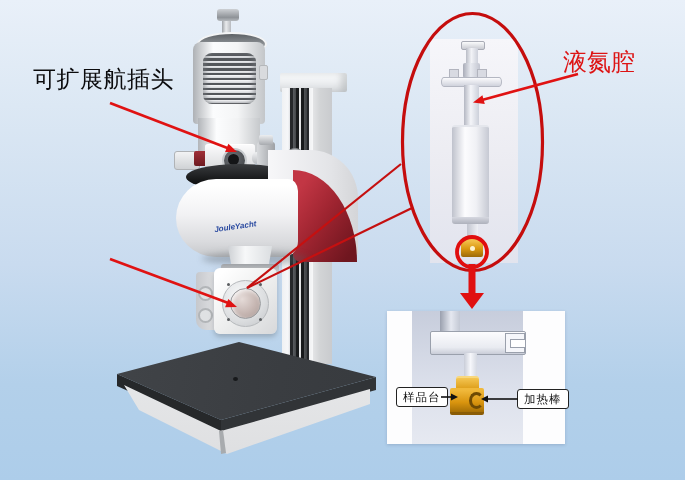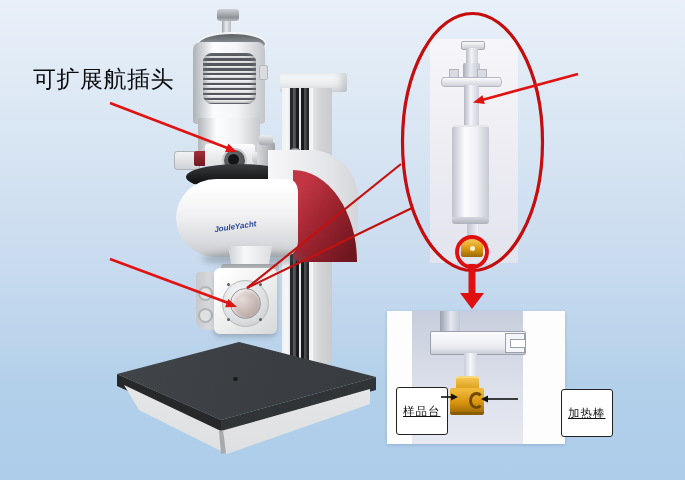--- a/index.html
+++ b/index.html
@@ -137,24 +137,24 @@
     background:linear-gradient(180deg,#fcfcfe,#e9ebf1 70%,#c9cdd8);}
   .notch-piece{left:505px;top:333px;width:18px;height:18px;border:1px solid #9aa0ac;background:#f5f6fa;}
   .notch-slot{left:510px;top:339px;width:14px;height:7px;border:1px solid #9aa0ac;border-right:none;background:#fff;}
   .rod3{left:464px;top:353px;width:13px;height:25px;
     background:linear-gradient(90deg,#c9cdd8,#f6f7fb 50%,#d5d9e2);}
   .gold-neck{left:456px;top:376px;width:23px;height:13px;border-radius:3px;border-top:2px solid #f8d87e;
     background:linear-gradient(180deg,#f4c552,#d9970f);}
   .gold-body{left:450px;top:388px;width:34px;height:24px;border-radius:2px;border-bottom:3px solid #8a5c06;
     background:linear-gradient(180deg,#f0b83a 10%,#d9940e 60%,#a56f06 100%);}
   .c-mark{left:469px;top:392px;width:9px;height:11px;border:3px solid #6e4a04;border-right-color:transparent;border-radius:50%;}
-  .callout-box{padding:16px 6px;background:#fff;border:1.5px solid #222;border-radius:3px;
-    font-size:11.5px;line-height:14px;color:#111;letter-spacing:1px;white-space:nowrap;text-decoration:underline;}
+  .callout-box{padding:2px 6px;background:#fff;border:1.5px solid #222;border-radius:3px;
+    font-size:11.5px;line-height:14px;color:#111;letter-spacing:1px;white-space:nowrap;}
   .sample-box{left:396px;top:387px;}
-  .heater-box{left:517px;top:389px;margin-left:44px;}
+  .heater-box{left:517px;top:389px;}
 
   
   .lbl{color:#0b0b0d;white-space:nowrap;}
   .lbl-plug{left:33px;top:64px;font-size:23px;letter-spacing:.5px;}
   .lbl-window{left:58px;top:224px;font-size:26px;letter-spacing:2px;}
   .lbl-ln2{left:563px;top:46px;font-size:24px;color:#dd1414;}
   .watermark{right:3px;top:452px;font-family:"DejaVu Sans Mono","Liberation Mono",monospace;
     font-size:15px;font-weight:bold;color:#ffffff;letter-spacing:1px;
     text-shadow:1px 1px 1px rgba(110,135,165,.9);}
 
@@ -258,14 +258,15 @@
     <line x1="578" y1="74" x2="482" y2="100" stroke="#e01212" stroke-width="2.6"></line>
     <polygon points="473,102.5 482.4,95.3 484.8,104" fill="#e01212"></polygon>
 
     <line x1="441" y1="397" x2="452" y2="397" stroke="#111" stroke-width="1.6"></line>
     <polygon points="458,397 451,393.5 451,400.5" fill="#111"></polygon>
     <line x1="518" y1="399" x2="487" y2="399" stroke="#111" stroke-width="1.6"></line>
     <polygon points="481,399 488,395.5 488,402.5" fill="#111"></polygon>
   </svg>
 
   <div class="abs lbl lbl-plug">可扩展航插头</div>
+  <div class="abs lbl lbl-ln2">液氮腔</div>
 
 </div>
 
 </body></html>

